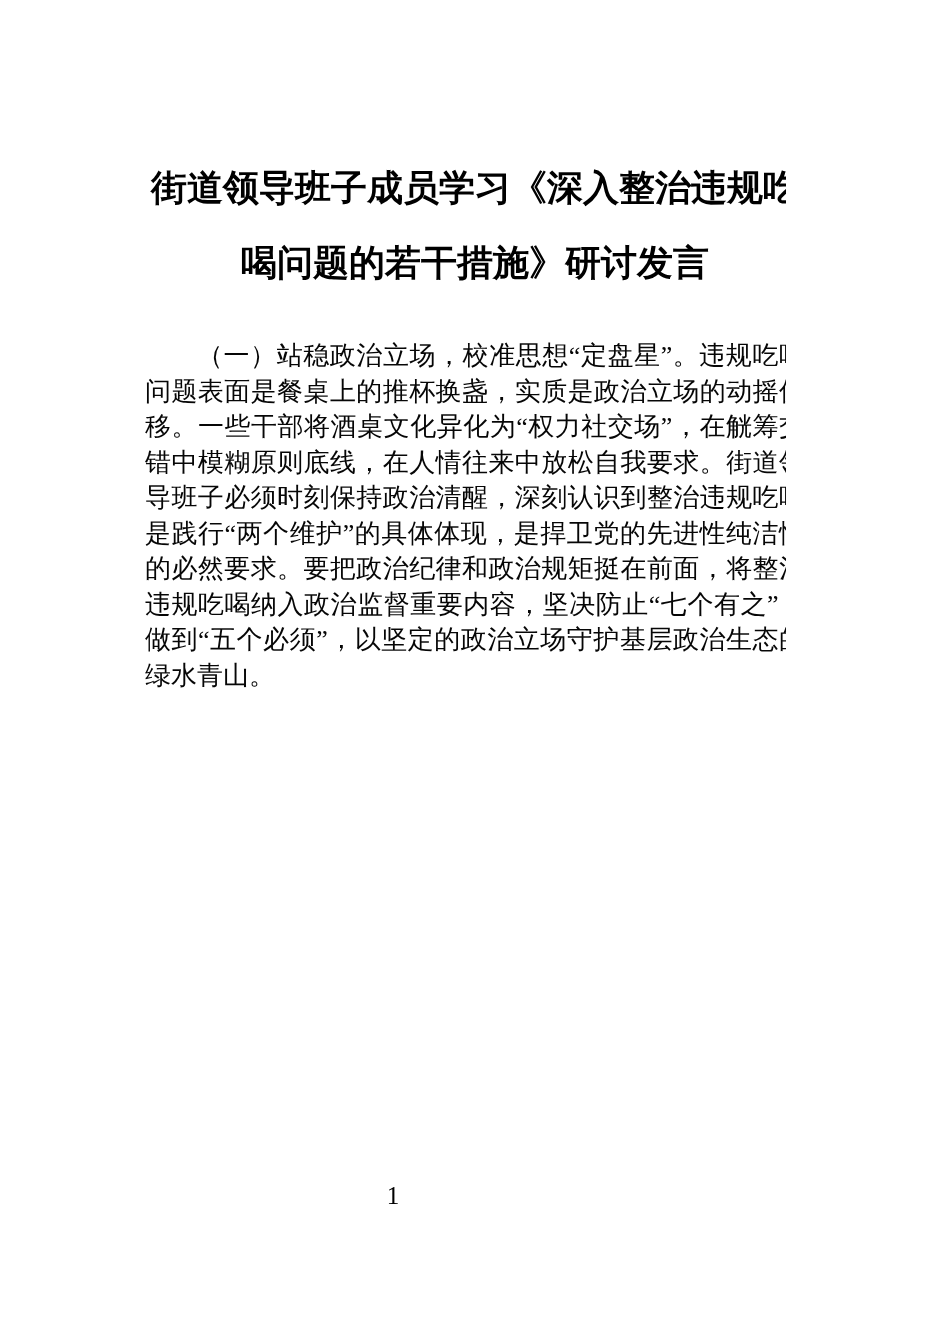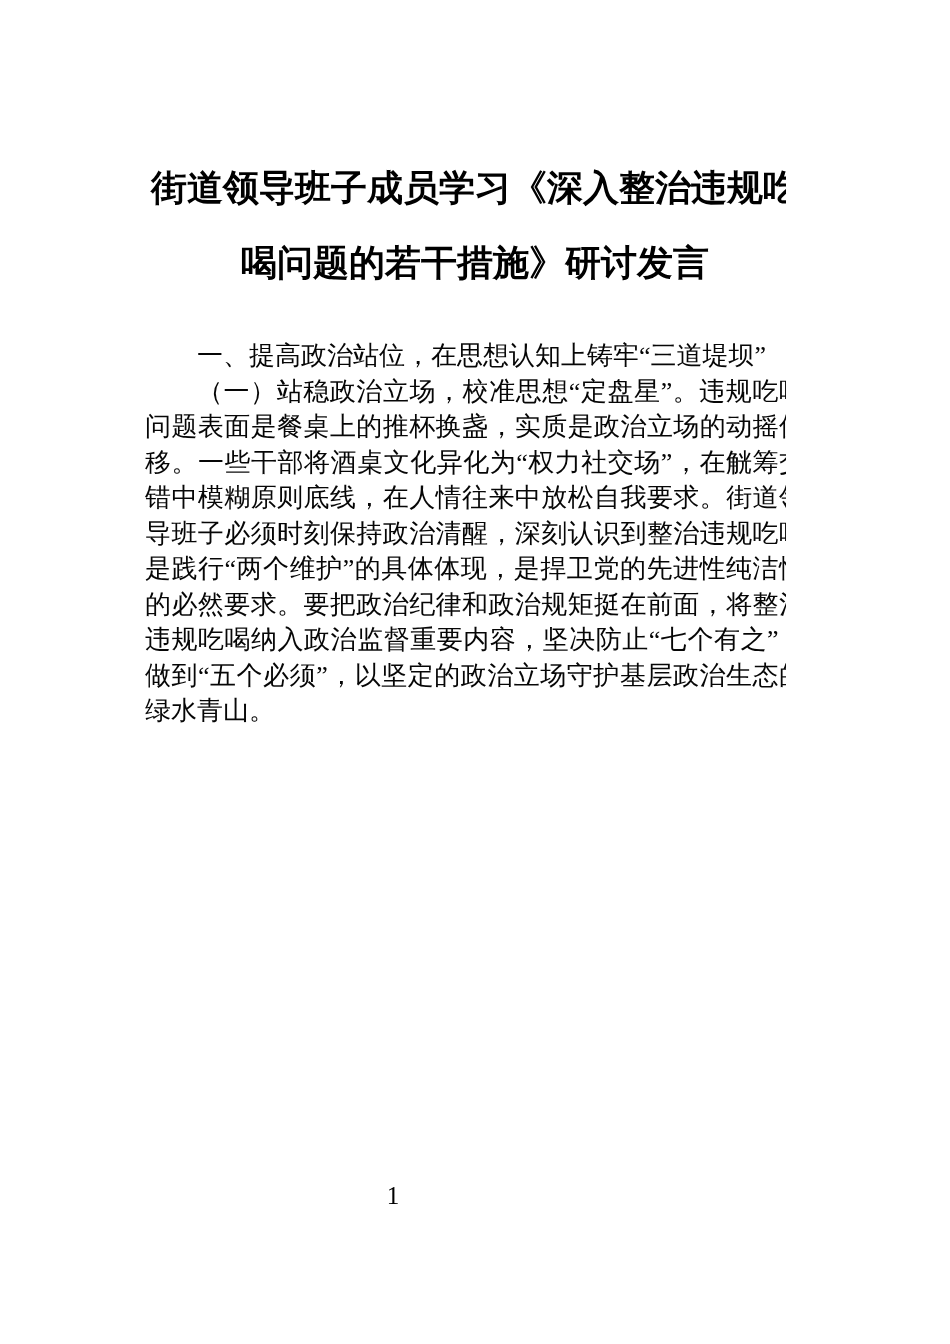--- a/index.html
+++ b/index.html
@@ -52,18 +52,17 @@
     color: #000000;
   }
 </style>
 </head>
 <body>
 
 <div class="page">
   <div class="content">
     <h1 class="doc-title">街道领导班子成员学习《深入整治违规吃喝问题的若干措施》研讨发言</h1>
     <div class="body-text">
-      <p>一、提高政治站位，在思想认知上铸牢“三道堤坝”</p>
       <p>（一）站稳政治立场，校准思想“定盘星”。违规吃喝问题表面是餐桌上的推杯换盏，实质是政治立场的动摇偏移。一些干部将酒桌文化异化为“权力社交场”，在觥筹交错中模糊原则底线，在人情往来中放松自我要求。街道领导班子必须时刻保持政治清醒，深刻认识到整治违规吃喝是践行“两个维护”的具体体现，是捍卫党的先进性纯洁性的必然要求。要把政治纪律和政治规矩挺在前面，将整治违规吃喝纳入政治监督重要内容，坚决防止“七个有之”，做到“五个必须”，以坚定的政治立场守护基层政治生态的绿水青山。</p>
     </div>
   </div>
   <div class="page-number">1</div>
 </div>
 
 </body></html>

